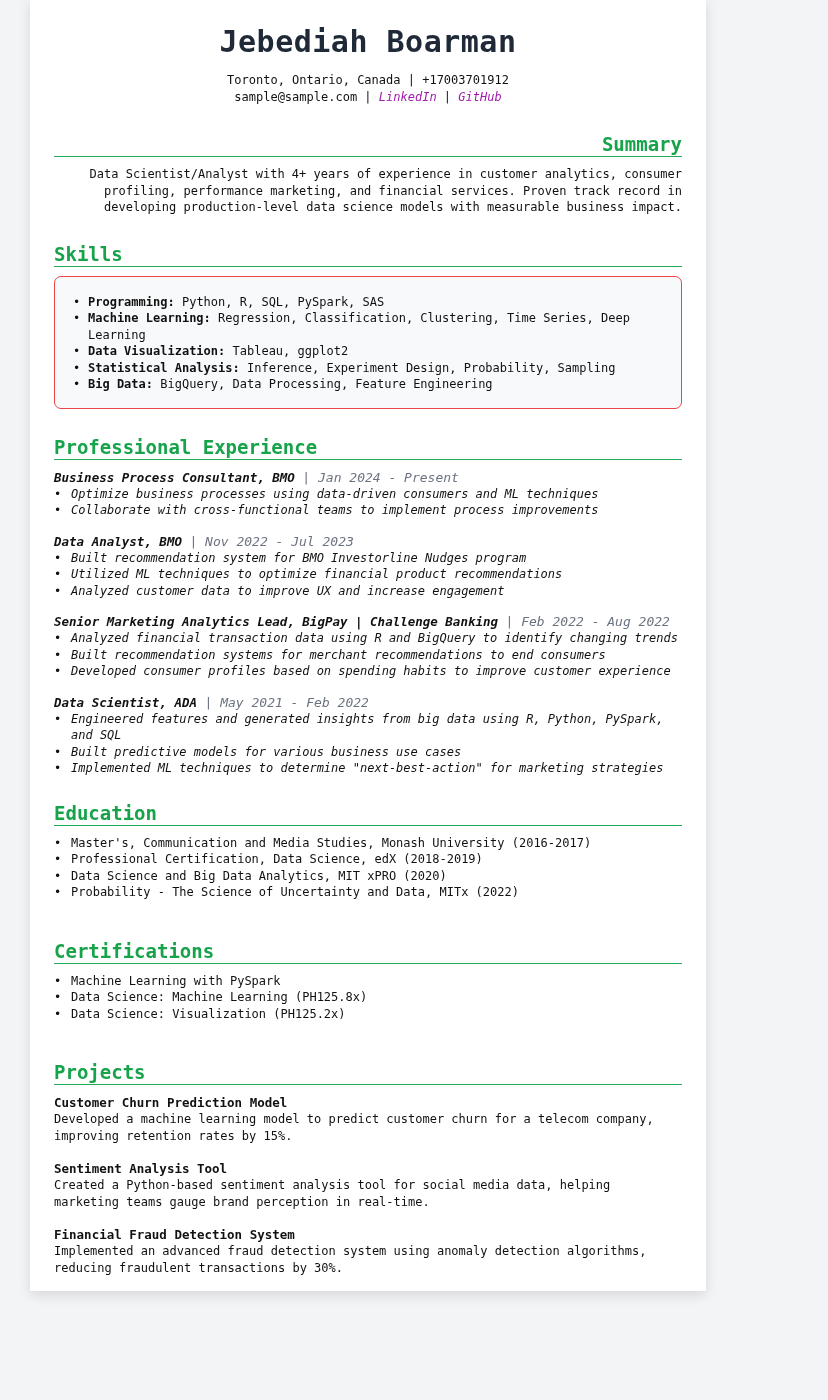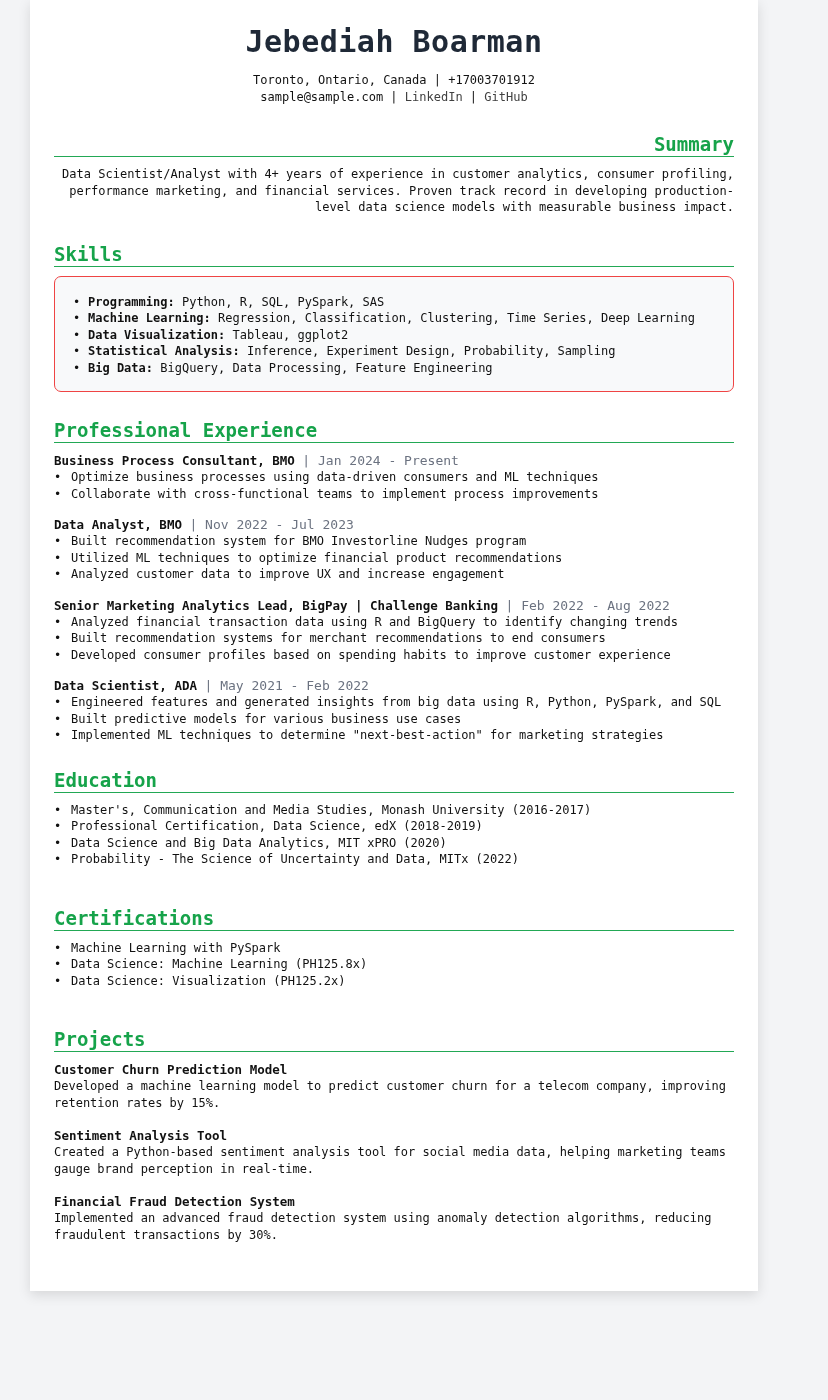--- a/index.html
+++ b/index.html
@@ -6,33 +6,33 @@
   html, body { width: 828px; height: 1400px; }
   body {
     background: #f3f4f6;
     font-family: "DejaVu Sans Mono", "Liberation Mono", monospace;
     color: #111;
     overflow: hidden;
   }
   .page {
     position: absolute;
     left: 30px; top: 0;
-    width: 728px; height: 1291px;
+    width: 676px; height: 1291px;
     background: #fff;
     box-shadow: 0 4px 12px rgba(0,0,0,0.12);
     padding: 24px 24px 0 24px;
   }
   .header { text-align: center; }
   .name {
     font-size: 30px; font-weight: bold; color: #1f2937;
     line-height: 36px; margin-bottom: 12px;
     letter-spacing: 0.5px;
   }
   .contact { font-size: 12px; line-height: 17px; color: #111; }
-  .contact a { color: #404040; text-decoration: none; }
+  .contact a { color: #a21caf; text-decoration: none; font-style: italic; }
   .section-title {
     font-size: 19px; font-weight: bold; color: #16a34a;
     border-bottom: 1.5px solid #22a855;
     line-height: 24px; padding-bottom: 0px;
     margin-bottom: 9px;
   }
   .summary { margin-top: 26px; text-align: right; }
   .para { font-size: 12px; line-height: 16.5px; }
   .skills { margin-top: 26px; }
   .skills-box {
@@ -45,21 +45,21 @@
   ul.bullets li {
     font-size: 12px; line-height: 16.5px; position: relative; padding-left: 17px;
   }
   ul.bullets li::before {
     content: "•"; position: absolute; left: 0; top: 0;
   }
   .skills-box ul.bullets li { padding-left: 17px; margin-left: 0; }
   .skills-box ul.bullets li::before { left: 2px; }
   .label { font-weight: bold; }
   .experience { margin-top: 26px; }
-  .job { margin-bottom: 14px; }
+  .job { margin-bottom: 14px; font-style: italic; }
   .job-head { font-size: 12.5px; line-height: 17px; }
   .job-title { font-weight: bold; }
   .job-date { color: #6b7280; font-size: 13px; }
   .education { margin-top: 24px; }
   .certs { margin-top: 38px; }
   .projects { margin-top: 38px; }
   .proj { margin-bottom: 16px; }
   .proj-title { font-size: 12.5px; font-weight: bold; line-height: 17px; }
 </style>
 </head>

